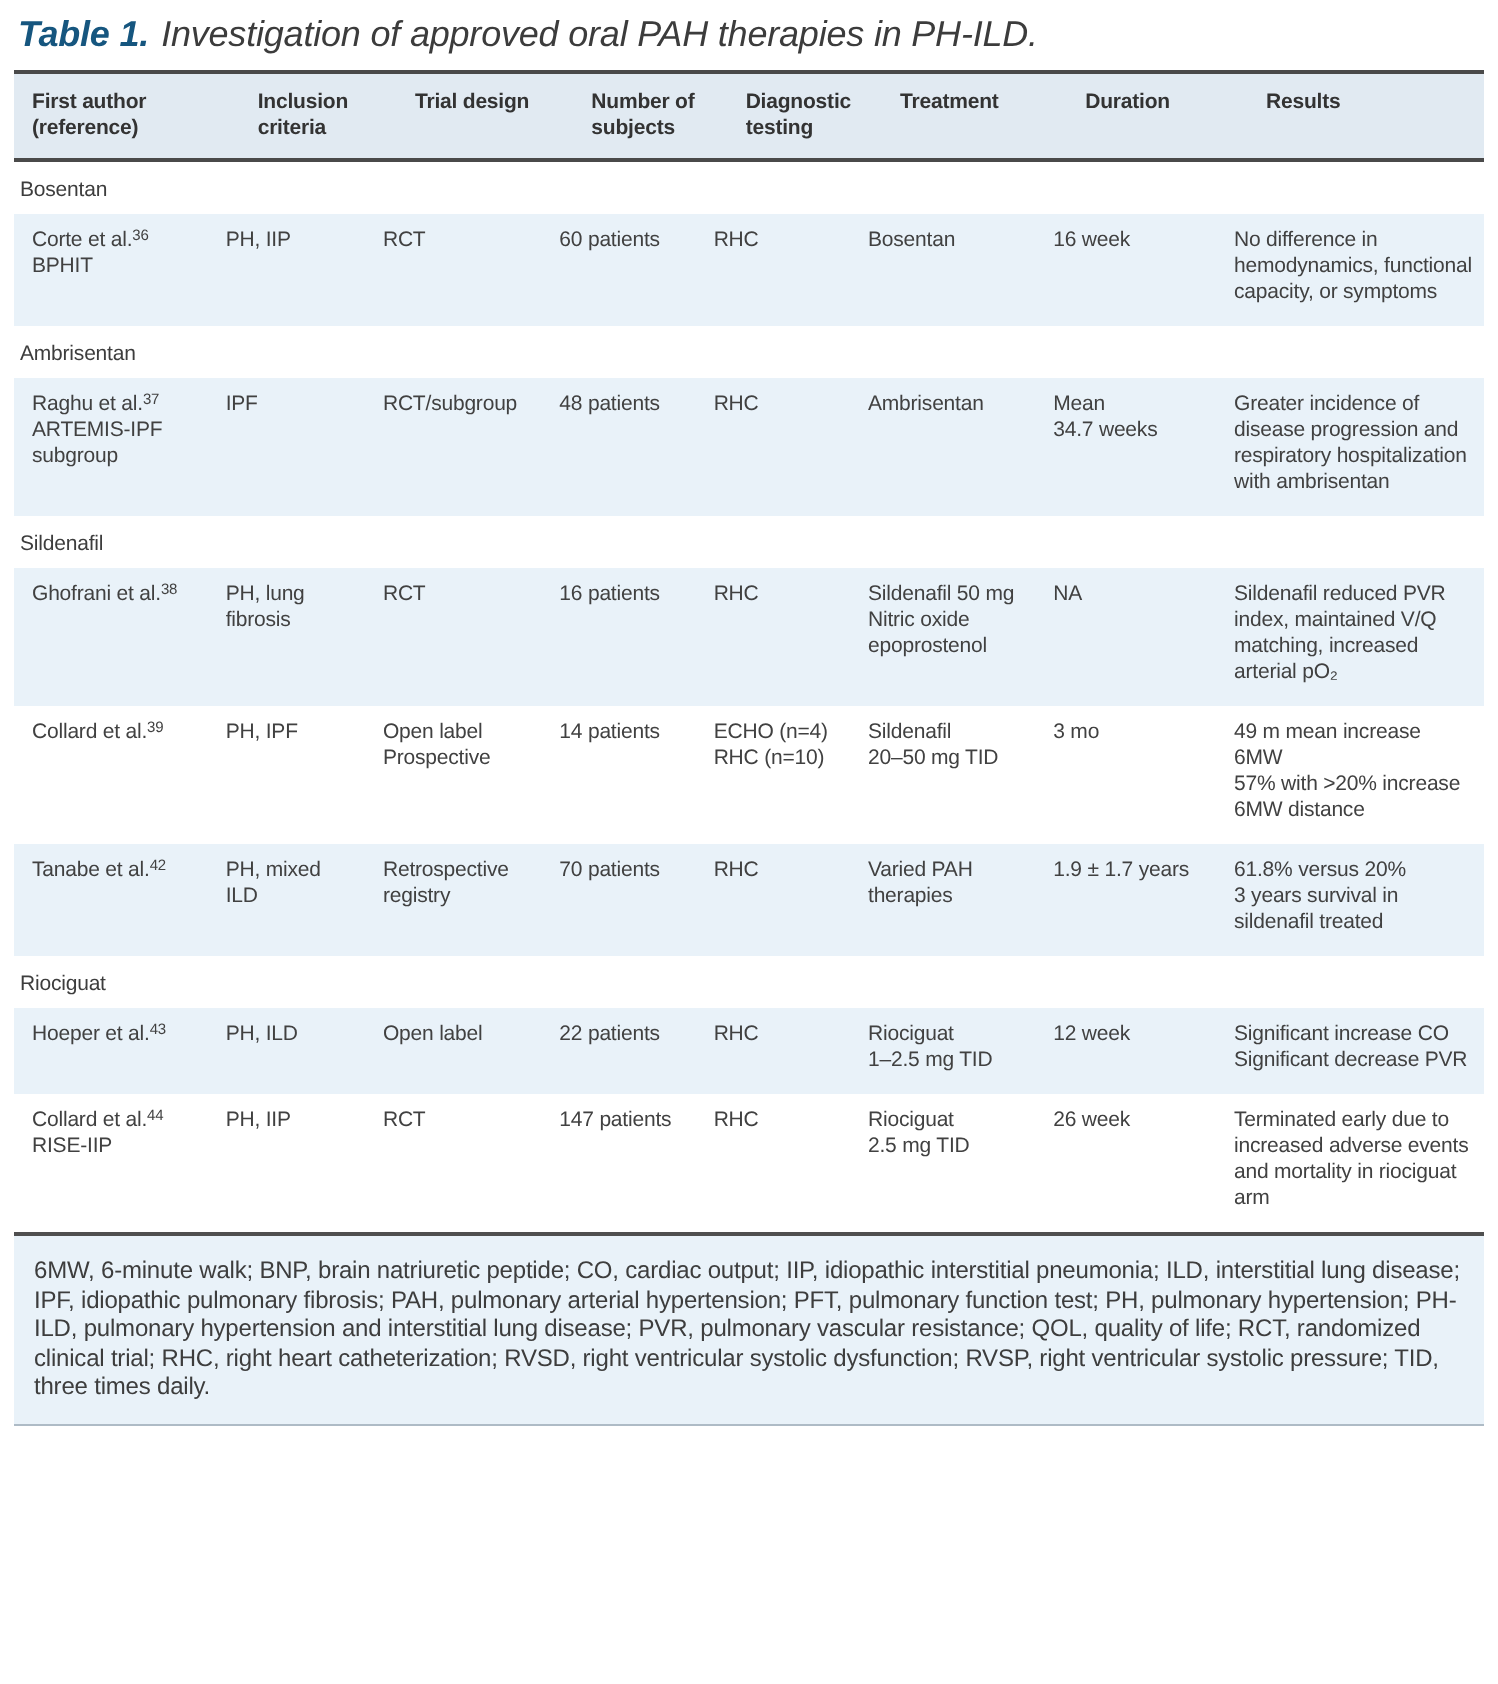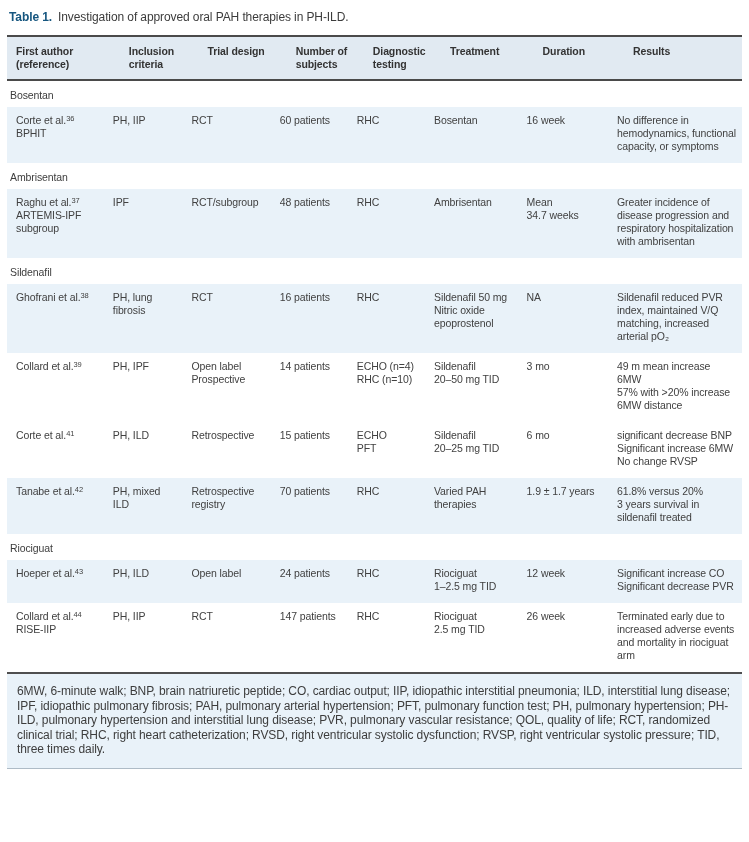--- a/index.html
+++ b/index.html
@@ -14,24 +14,25 @@
   html, body {
     margin: 0; padding: 0;
     width: 749px; min-height: 842px;
     background: #ffffff;
     font-family: "Liberation Sans", "DejaVu Sans", sans-serif;
     color: var(--text);
     letter-spacing: -0.1px;
   }
   .page { padding: 8px 7px 0 7px; }
   .title {
-    font-size: 12px;
+    font-size: 18px;
     line-height: 14px;
     margin: 2px 0 11px 2px;
     color: #3c3c3c;
+    font-style: italic;
   }
   .title .title-label {
     color: var(--accent);
     font-weight: bold;
     margin-right: 6px;
   }
   table.tbl {
     width: 100%;
     border-collapse: collapse;
     table-layout: fixed;
@@ -173,34 +174,20 @@
           <td>14 patients</td>
           <td>ECHO (n=4)
 RHC (n=10)</td>
           <td>Sildenafil
 20–50 mg TID</td>
           <td>3 mo</td>
           <td>49 m mean increase 6MW
 57% with &gt;20% increase
 6MW distance</td>
         </tr>
-        <tr class="data-row">
-          <td><span>Corte et al.</span><sup>41</sup></td>
-          <td>PH, ILD</td>
-          <td>Retrospective</td>
-          <td>15 patients</td>
-          <td>ECHO
-PFT</td>
-          <td>Sildenafil
-20–25 mg TID</td>
-          <td>6 mo</td>
-          <td>significant decrease BNP
-Significant increase 6MW
-No change RVSP</td>
-        </tr>
         <tr class="data-row shaded">
           <td><span>Tanabe et al.</span><sup>42</sup></td>
           <td>PH, mixed
 ILD</td>
           <td>Retrospective
 registry</td>
           <td>70 patients</td>
           <td>RHC</td>
           <td>Varied PAH
 therapies</td>
@@ -208,21 +195,21 @@
           <td>61.8% versus 20%
 3 years survival in sildenafil treated</td>
         </tr>
         <tr>
           <td colspan="8" class="section-label">Riociguat</td>
         </tr>
         <tr class="data-row shaded">
           <td><span>Hoeper et al.</span><sup>43</sup></td>
           <td>PH, ILD</td>
           <td>Open label</td>
-          <td>24 patients</td>
+          <td>22 patients</td>
           <td>RHC</td>
           <td>Riociguat
 1–2.5 mg TID</td>
           <td>12 week</td>
           <td>Significant increase CO
 Significant decrease PVR</td>
         </tr>
         <tr class="data-row">
           <td><span>Collard et al.</span><sup>44</sup><div>RISE-IIP</div></td>
           <td>PH, IIP</td>

